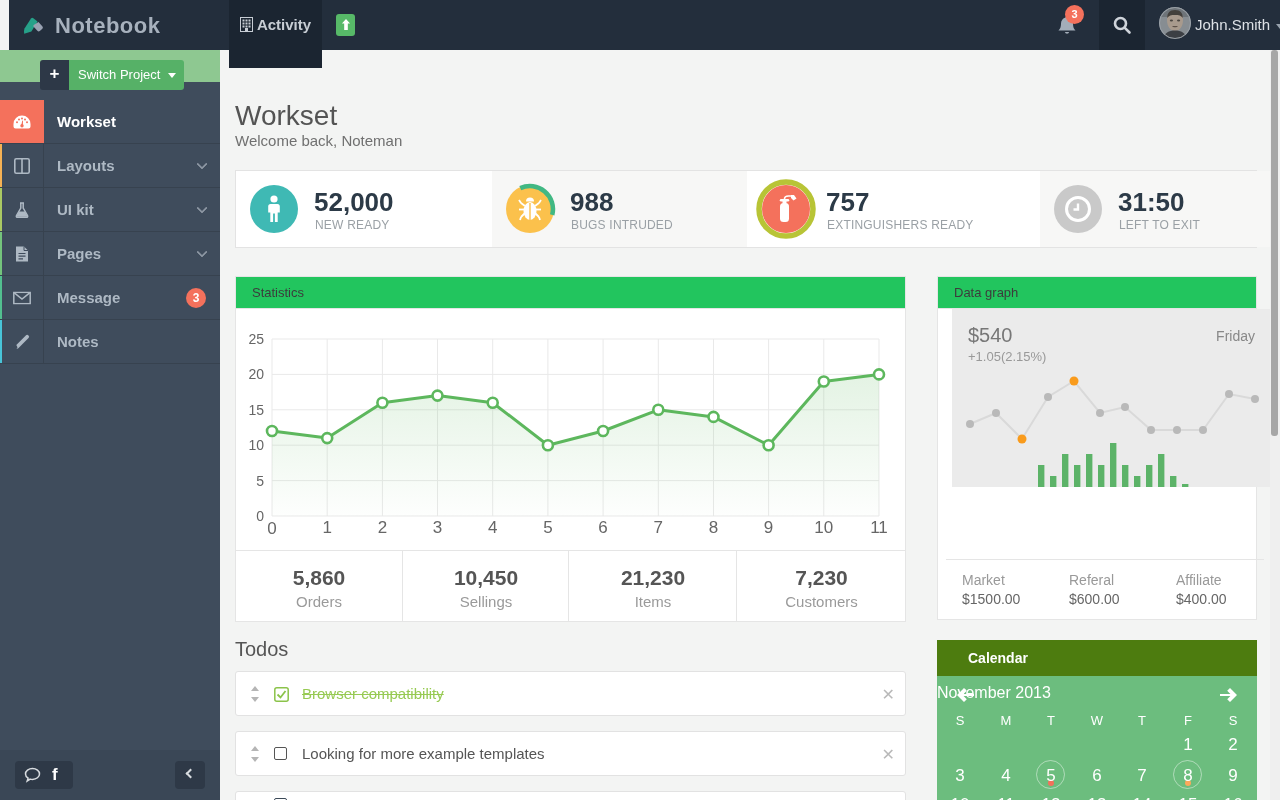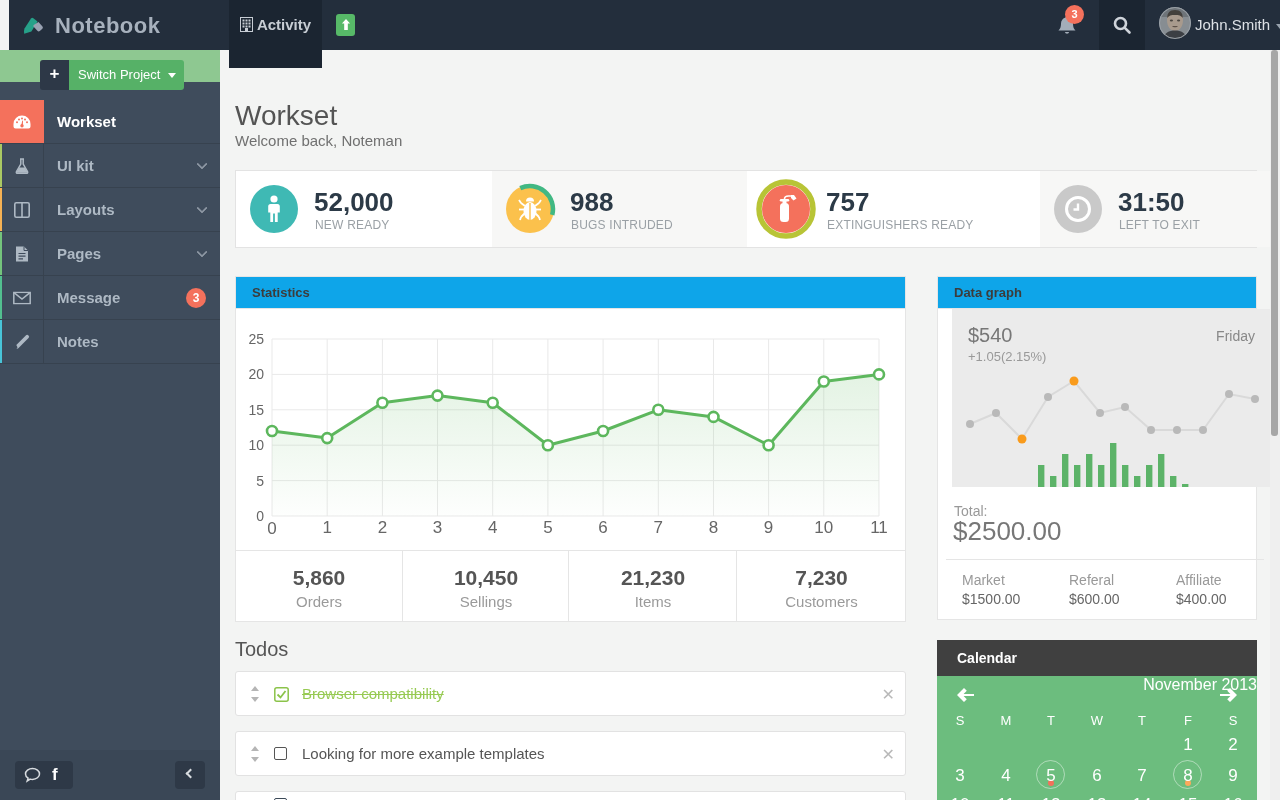--- a/index.html
+++ b/index.html
@@ -41,21 +41,21 @@
 .pgsub { position:absolute; left:15px; top:48px; font-size:15px; color:#707070; }
 
 #statrow { position:absolute; left:15px; top:86px; width:1022px; height:78px; border:1px solid #e3e3e3; background:#fff; }
 .scard { position:absolute; top:0; height:76px; background:#fff; }
 .scard.alt { background:#f7f7f6; }
 .scircle { position:absolute; left:14px; top:14px; width:48px; height:48px; border-radius:50%; }
 .snum { position:absolute; left:78px; top:16px; font-size:26px; font-weight:bold; color:#2c3a47; }
 .slbl { position:absolute; left:79px; top:47px; font-size:12px; color:#9aa0a5; letter-spacing:0.2px; }
 
 .panel { position:absolute; background:#fff; border:1px solid #e5e5e5; }
-.phead { height:32px; background:#0ea5e9; border-bottom:1px solid #e5e5e5; font-size:13px; font-weight:bold; color:#3c3c3c; line-height:32px; padding-left:16px; }
+.phead { height:32px; background:#22c55e; border-bottom:1px solid #e5e5e5; font-size:13px; font-weight:normal; color:#3c3c3c; line-height:32px; padding-left:16px; }
 
 #statspanel { left:15px; top:192px; width:671px; height:346px; }
 #statfoot { position:absolute; left:0; top:273px; width:669px; height:71px; border-top:1px solid #e5e5e5; }
 .sfcell { position:absolute; top:0; height:71px; border-right:1px solid #e5e5e5; text-align:center; }
 .sfcell:last-child { border-right:none; }
 .sfnum { font-size:21px; font-weight:bold; color:#555; margin-top:15px; }
 .sflbl { font-size:15px; color:#9a9a9a; margin-top:3px; }
 
 #todotitle { position:absolute; left:15px; top:554px; font-size:20px; color:#555; }
 .todo { position:absolute; left:15px; width:671px; height:45px; background:#fff; border:1px solid #e2e2e2; border-radius:3px; }
@@ -66,21 +66,21 @@
 
 #datapanel { left:717px; top:192px; width:320px; height:344px; }
 #dgray { position:absolute; left:14px; top:32px; width:318px; height:178px; background:#ebebeb; }
 #dtotal { position:absolute; left:0; top:210px; width:318px; height:72px; }
 #dcols { position:absolute; left:8px; top:282px; width:318px; height:60px; border-top:1px solid #e5e5e5; }
 .dcol { position:absolute; top:12px; font-size:14px; }
 .dcol .l { color:#999; }
 .dcol .v { color:#666; margin-top:3px; }
 
 #calpanel { position:absolute; left:717px; top:556px; width:320px; height:160px; }
-#calhead { height:36px; background:#404040; color:#fff; font-size:14px; font-weight:bold; line-height:36px; padding-left:20px; }
+#calhead { height:36px; background:#4d7c0f; color:#fff; font-size:14px; font-weight:bold; line-height:36px; padding-left:31px; }
 #calbody { position:absolute; left:0; top:36px; width:320px; height:124px; background:#6cbd7e; color:#fff; }
 .ccell { position:absolute; width:30px; text-align:center; }
 
 #sbar { position:absolute; left:1270px; top:50px; width:10px; height:750px; background:#efefef; z-index:40; }
 #sthumb { position:absolute; left:1px; top:0px; width:7px; height:386px; background:#a6a6a6; border-radius:3px; }
 </style>
 </head>
 <body>
 <div id="navbar">
   <div id="logo">
@@ -157,38 +157,38 @@
               <circle cx="14" cy="7.2" r="1"></circle>
             </g>
         <path d="M8.2 10.5 L9.3 5.5 L10 5.7 L9.9 10.7 Z" fill="#f4715c"></path>
         <circle cx="9" cy="10.8" r="1.7" fill="#f4715c"></circle>
       </svg>
         </div>
       <div class="mtxt">Workset</div>
     </div>
     <div class="mrow">
       <div class="micon">
+          <div class="stripe" style="background:#f6b254"></div>
+          <svg width="16" height="16" viewBox="0 0 16 16">
+        <rect x="0.8" y="0.8" width="14.4" height="14.4" rx="1.5" fill="none" stroke="#aeb9c4" stroke-width="1.6"></rect>
+        <line x1="8" y1="1" x2="8" y2="15" stroke="#aeb9c4" stroke-width="1.6"></line>
+      </svg>
+        </div>
+      <div class="mtxt">Layouts</div>
+        <div class="mchev"></div>
+    </div>
+    <div class="mrow">
+      <div class="micon">
           <div class="stripe" style="background:#aac963"></div>
           <svg width="16" height="17" viewBox="0 0 16 17">
         <path d="M6 1.5 L10 1.5 M6.8 2 L6.8 6.5 L2.5 14 C2 15 2.5 15.8 3.5 15.8 L12.5 15.8 C13.5 15.8 14 15 13.5 14 L9.2 6.5 L9.2 2" fill="none" stroke="#aeb9c4" stroke-width="1.5"></path>
         <path d="M5 10 L11 10 L13.3 14.2 C13.6 14.9 13.3 15.3 12.6 15.3 L3.4 15.3 C2.7 15.3 2.4 14.9 2.7 14.2 Z" fill="#aeb9c4"></path>
       </svg>
         </div>
       <div class="mtxt">UI kit</div>
-        <div class="mchev"></div>
-    </div>
-    <div class="mrow">
-      <div class="micon">
-          <div class="stripe" style="background:#f6b254"></div>
-          <svg width="16" height="16" viewBox="0 0 16 16">
-        <rect x="0.8" y="0.8" width="14.4" height="14.4" rx="1.5" fill="none" stroke="#aeb9c4" stroke-width="1.6"></rect>
-        <line x1="8" y1="1" x2="8" y2="15" stroke="#aeb9c4" stroke-width="1.6"></line>
-      </svg>
-        </div>
-      <div class="mtxt">Layouts</div>
         <div class="mchev"></div>
     </div>
     <div class="mrow">
       <div class="micon">
           <div class="stripe" style="background:#74c47c"></div>
           <svg width="14" height="17" viewBox="0 0 14 17">
         <path d="M1 1 L9 1 L13 5 L13 16 L1 16 Z" fill="#aeb9c4"></path>
         <path d="M9 1 L9 5 L13 5" fill="none" stroke="#3f4c5c" stroke-width="1"></path>
         <line x1="3.5" y1="8" x2="10.5" y2="8" stroke="#3f4c5c" stroke-width="1.2"></line>
         <line x1="3.5" y1="10.7" x2="10.5" y2="10.7" stroke="#3f4c5c" stroke-width="1.2"></line>
@@ -447,24 +447,20 @@
           <rect x="158" y="134" width="6.4" height="44"></rect>
           <rect x="170" y="156" width="6.4" height="22"></rect>
           <rect x="182" y="167" width="6.4" height="11"></rect>
           <rect x="194" y="156" width="6.4" height="22"></rect>
           <rect x="206" y="145" width="6.4" height="33"></rect>
           <rect x="218" y="167" width="6.4" height="11"></rect>
           <rect x="230" y="175" width="6.4" height="3"></rect>
         </g>
       </svg>
     </div>
-    <div id="dtotal">
-      <div style="position:absolute;left:16px;top:16px;font-size:14px;color:#999">Total:</div>
-      <div style="position:absolute;left:15px;top:29px;font-size:26px;color:#777">$2500.00</div>
-    </div>
     <div id="dcols">
       <div class="dcol" style="left:16px">
           <div class="l">Market</div>
           <div class="v">$1500.00</div>
         </div>
       <div class="dcol" style="left:123px">
           <div class="l">Referal</div>
           <div class="v">$600.00</div>
         </div>
       <div class="dcol" style="left:230px">
@@ -475,21 +471,21 @@
   </div>
   <div id="calpanel">
     <div id="calhead">Calendar</div>
     <div id="calbody">
       <svg style="position:absolute;left:20px;top:12px" width="17" height="14" viewBox="0 0 17 14">
           <path d="M7 0 L9.8 2.8 L6.6 6 L17 6 L17 8 L6.6 8 L9.8 11.2 L7 14 L0 7 Z" fill="#fff"></path>
         </svg>
       <svg style="position:absolute;right:20px;top:12px" width="17" height="14" viewBox="0 0 17 14">
           <path d="M10 0 L7.2 2.8 L10.4 6 L0 6 L0 8 L10.4 8 L7.2 11.2 L10 14 L17 7 Z" fill="#fff"></path>
         </svg>
-      <div style="position:absolute;left:0;top:0;width:320px;text-align:right;font-size:16px">November 2013</div>
+      <div style="position:absolute;left:0;top:8px;width:320px;text-align:left;font-size:16px">November 2013</div>
       <div style="position:absolute;left:0;top:37px;width:320px;font-size:13px">
         <span class="ccell" style="left:8px">S</span>
           <span class="ccell" style="left:54px">M</span>
           <span class="ccell" style="left:99px">T</span>
           <span class="ccell" style="left:145px">W</span>
           <span class="ccell" style="left:190px">T</span>
           <span class="ccell" style="left:236px">F</span>
           <span class="ccell" style="left:281px">S</span>
       </div>
       <div style="position:absolute;left:0;top:59px;width:320px;font-size:17px">

